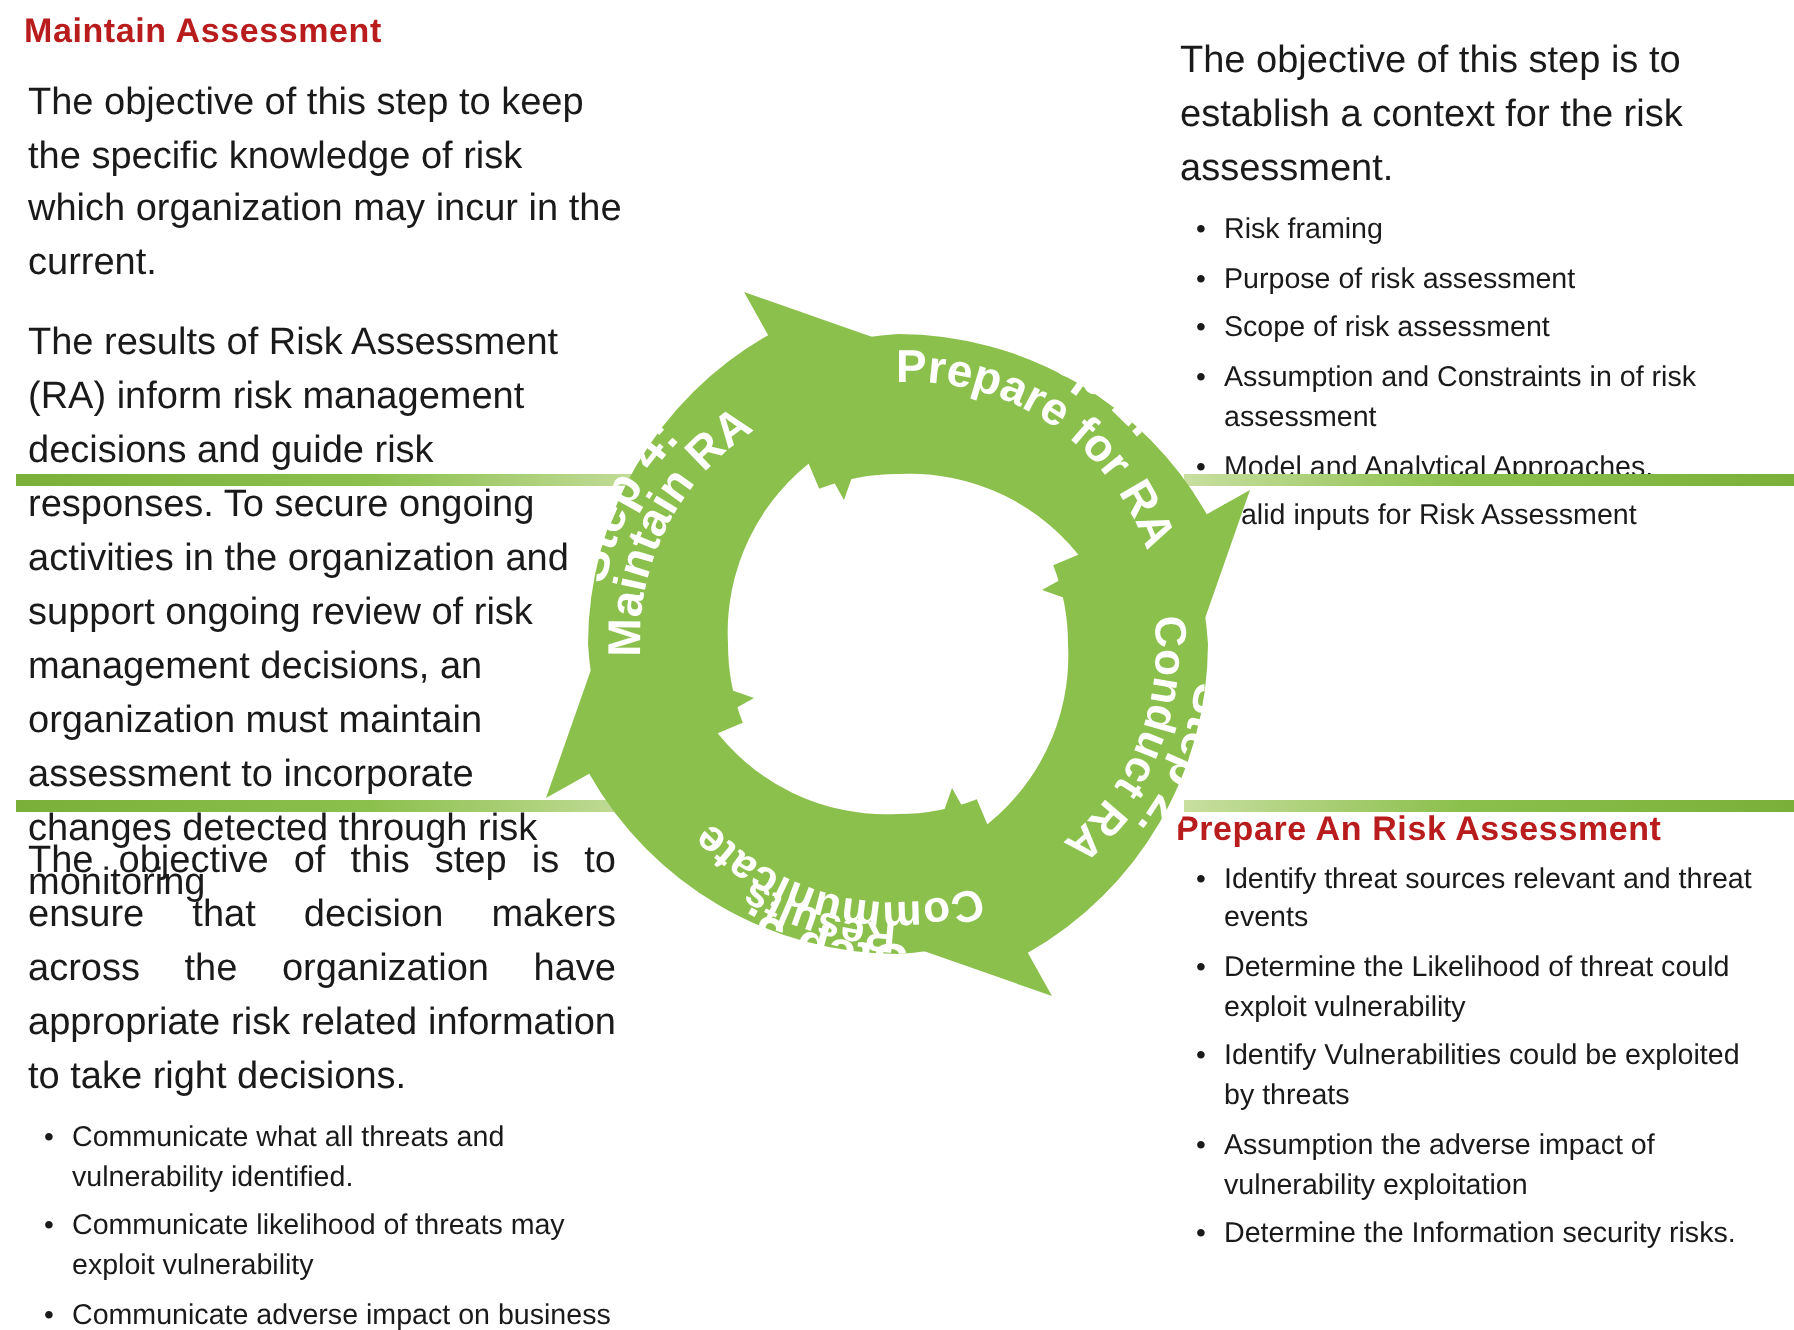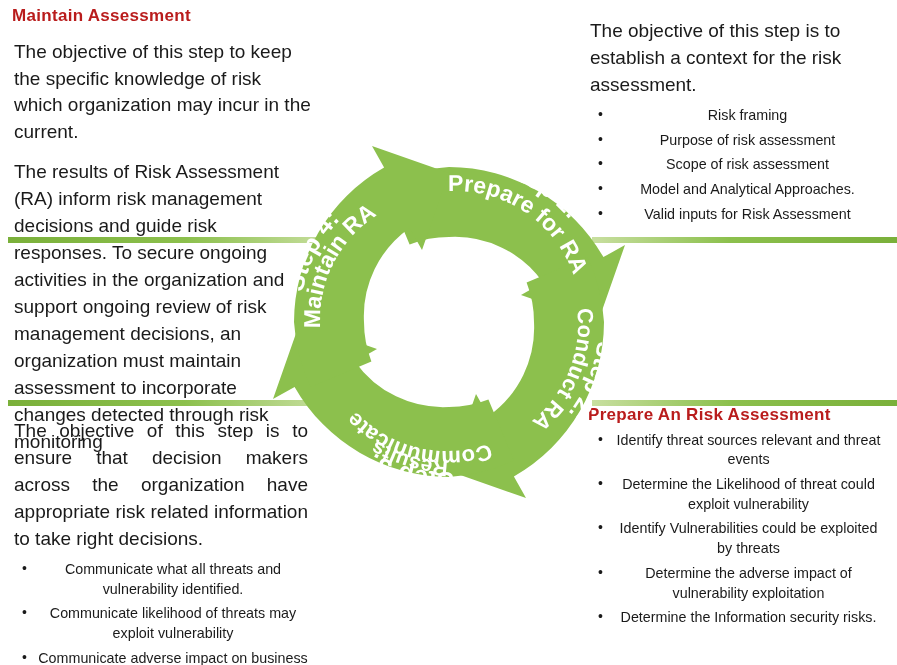--- a/index.html
+++ b/index.html
@@ -53,21 +53,20 @@
     list-style: none;
     margin: 0;
     padding: 0;
   }
   ul.bullets li {
     font-size: 14.3px;
     line-height: 1.38;
     position: relative;
     padding-left: 16px;
     margin-bottom: 5px;
-    text-align: center;
   }
   ul.bullets li::before {
     content: "\2022";
     position: absolute;
     left: 2px;
     top: -1px;
     font-size: 14px;
   }
   .q-tr ul.bullets { padding-left: 16px; padding-right: 14px; }
   .q-br ul.bullets { padding-left: 16px; padding-right: 12px; }
@@ -111,41 +110,42 @@
   <p class="para"><span>The results of Risk Assessment (RA) inform risk management decisions and guide risk responses. To secure ongoing activities in the organization and support ongoing review of risk management decisions, an organization must maintain assessment to incorporate changes detected through </span><b>risk monitoring</b></p>
 </div>
 
 <div class="quadrant q-tr">
   <div style="height:5px"></div>
   <p class="para">The objective of this step is to establish a context for the risk assessment.</p>
   <ul class="bullets">
     <li>Risk framing</li>
     <li>Purpose of risk assessment</li>
     <li>Scope of risk assessment</li>
+    <li>Assumption and Constraints in of risk assessment</li>
     <li>Model and Analytical Approaches.</li>
     <li>Valid inputs for Risk Assessment</li>
   </ul>
 </div>
 
 <div class="quadrant q-bl">
   <p class="para">The objective of this step is to ensure  that decision makers  across the organization have appropriate  risk related information  to take right  decisions.</p>
   <ul class="bullets">
     <li>Communicate what all threats and vulnerability identified.</li>
     <li>Communicate  likelihood  of threats may exploit vulnerability</li>
     <li>Communicate  adverse impact on business activity.</li>
   </ul>
 </div>
 
 <div class="quadrant q-br">
   <h2 class="heading">Prepare An Risk Assessment</h2>
   <ul class="bullets">
     <li>Identify threat sources relevant and threat events</li>
     <li>Determine the Likelihood of threat could exploit vulnerability</li>
     <li>Identify Vulnerabilities could be exploited by threats</li>
-    <li>Determine  the adverse impact of vulnerability exploitation</li>
+    <li>Assumption  the adverse impact of vulnerability exploitation</li>
     <li>Determine  the Information  security risks.</li>
   </ul>
 </div>
 
 <div class="divider div-tl"></div>
 <div class="divider rev div-tr"></div>
 <div class="divider div-bl"></div>
 <div class="divider rev div-br"></div>
 
 <svg id="cycle" viewBox="0 0 392 392">

